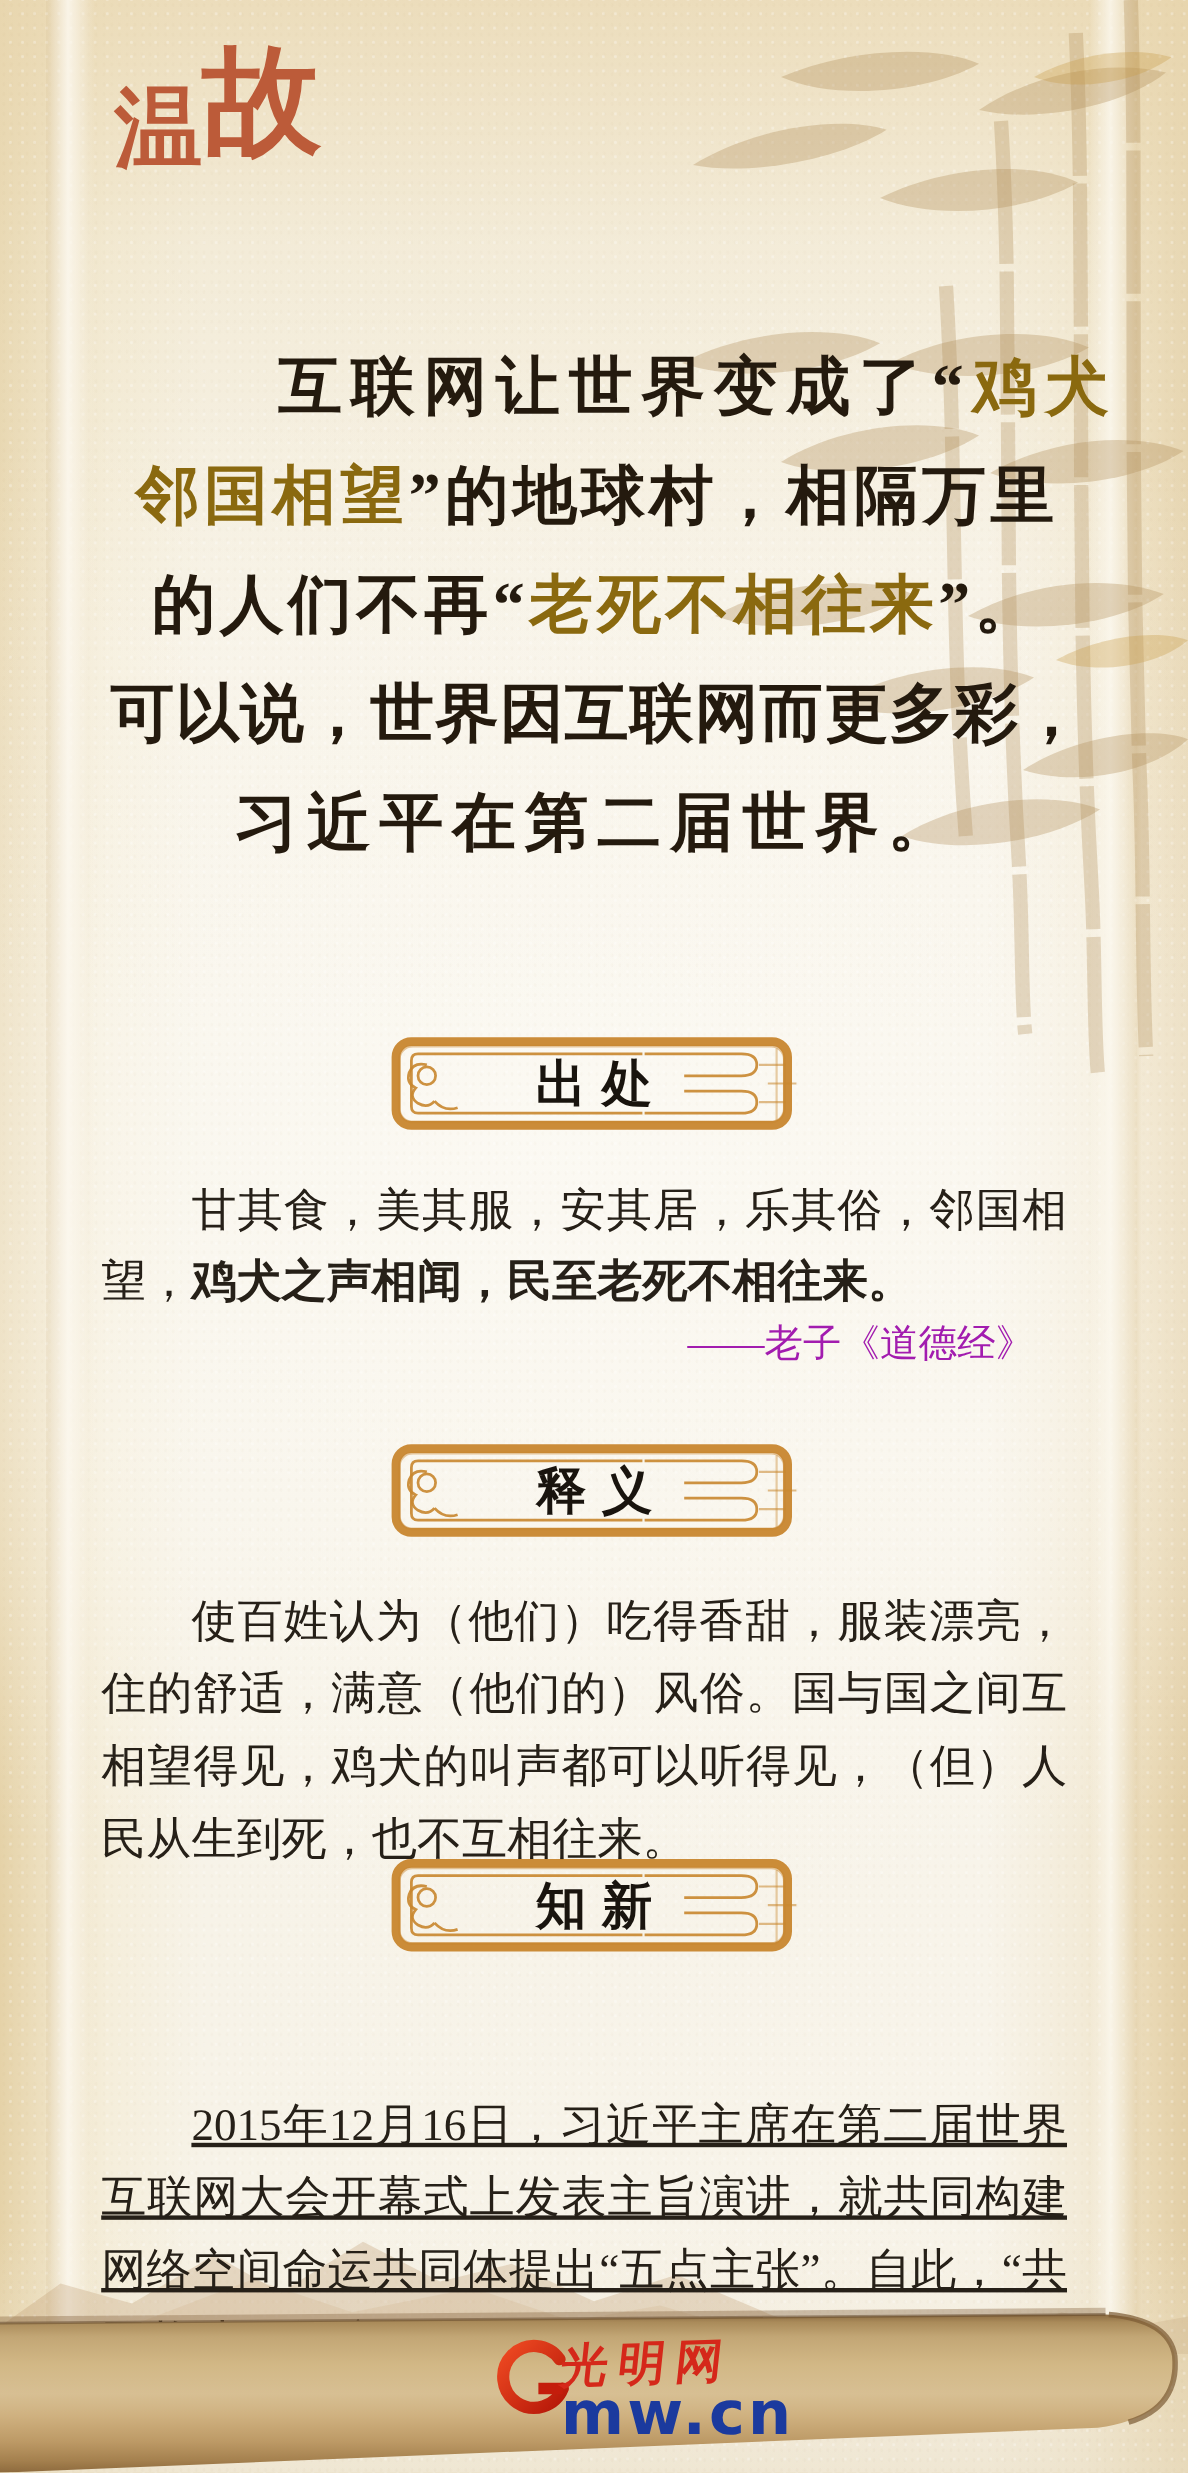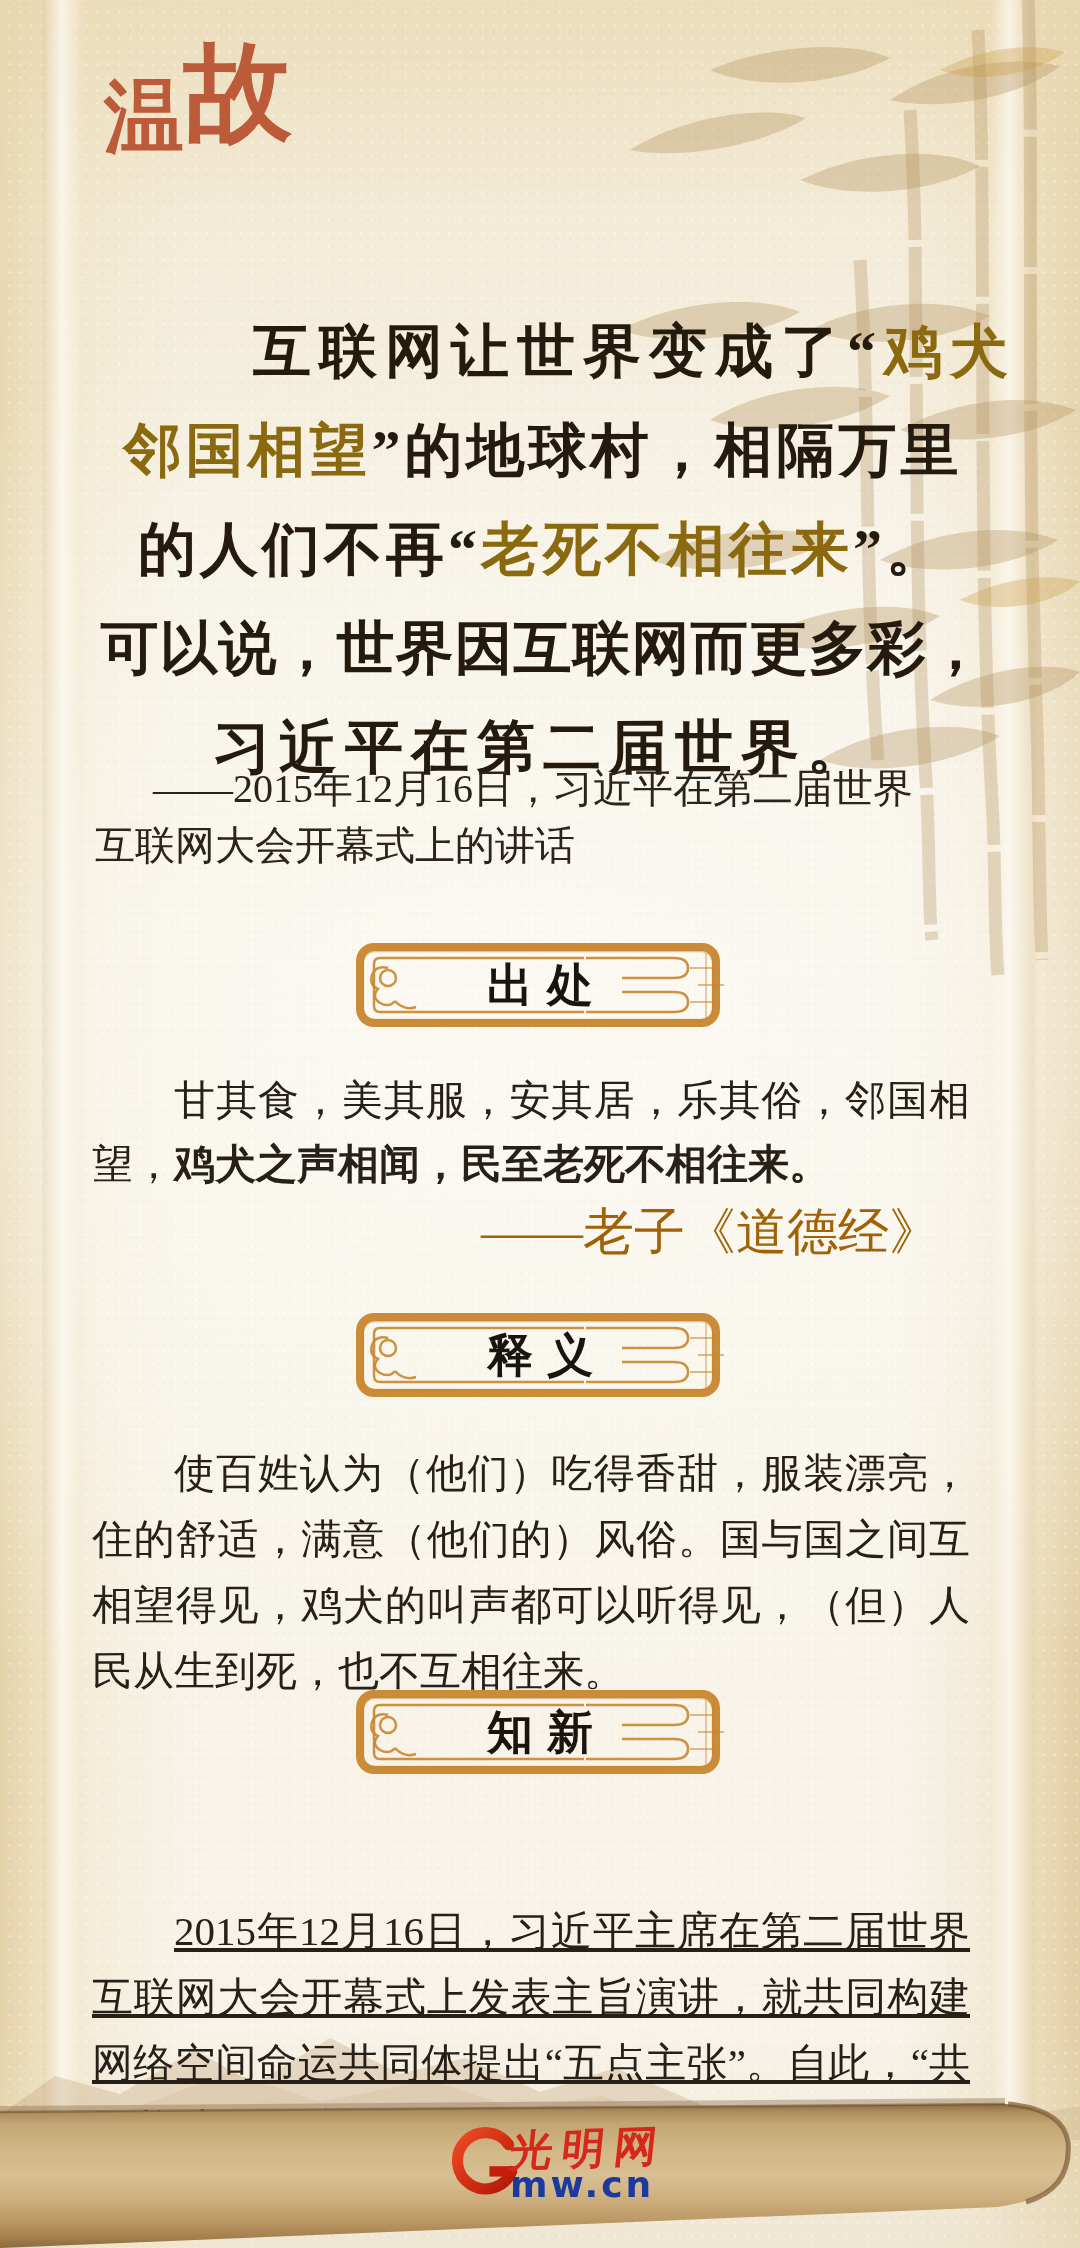--- a/index.html
+++ b/index.html
@@ -71,36 +71,36 @@
     position:absolute;left:92px;width:878px;
     font-size:41px;line-height:66px;text-align:justify;color:#262018;
     text-indent:2em;margin:0;
   }
   .para b{font-weight:bold;}
   .para-1{top:1068px;line-height:64px;}
   .para-2{top:1440px;}
   .para-3{top:1898px;text-decoration:underline;}
   .para-attrib{
     position:absolute;right:140px;top:1198px;
-    font-size:51px;color:#a16207;
+    font-size:35px;color:#a21caf;
   }
   
   .roll{position:absolute;left:0;top:2090px;}
   .logo{
     position:absolute;left:448px;top:2126px;display:flex;align-items:flex-start;
   }
   .logo-right{margin-left:-12px;display:flex;flex-direction:column;}
   .logo-cn{
     font-family:"DejaVu Sans","Liberation Sans",sans-serif;font-weight:800;
     color:#d5281a;font-size:43px;letter-spacing:9px;line-height:1.05;
     transform:skewX(-8deg) rotate(-2deg);
   }
   .logo-domain{
     font-family:"DejaVu Sans","Liberation Sans",sans-serif;font-weight:800;
-    color:#1b3a9e;font-size:36px;letter-spacing:3px;line-height:1;margin-top:-4px;
+    color:#1b3a9e;font-size:55px;letter-spacing:3px;line-height:1;margin-top:-4px;
   }
 </style>
 </head>
 <body>
 
 <div class="canvas">
 
   <div class="bg-base"></div>
   <div class="bg-noise"></div>
   <div class="fold-left"></div>
@@ -155,24 +155,20 @@
     <div class="q-line ls-mid">
       <span>的人们不再“</span><span class="gold">老死不相往来</span><span>”。</span>
     </div>
     <div class="q-line">
       <span>可以说，世界因互联网而更多彩，</span><span class="gold"></span><span></span>
     </div>
     <div class="q-line ls-wide">
       <span>习近平在第二届世界。</span><span class="gold"></span><span></span>
     </div>
   </div>
-  <div class="quote-attrib">
-    <div class="qa1">——2015年12月16日，习近平在第二届世界</div>
-    <div>互联网大会开幕式上的讲话</div>
-  </div>
 
   <div class="badge badge-1">
     <svg width="372" height="90" viewBox="0 0 372 90" fill="none" stroke="#c8862e">
       <rect x="6" y="6" width="356" height="76" rx="14" stroke-width="8" opacity="0.95"></rect>
       <rect x="9" y="10" width="350" height="69" rx="12" stroke-width="2.5" opacity="0.45"></rect>
       <path d="M230,17 H26 Q20,17 20,23 V65 Q20,71 26,71 H230" stroke-width="2.5" opacity="0.9"></path>
       <path d="M232,17 H320 Q334,17 334,27 Q334,37 320,37 H268" stroke-width="2.5" opacity="0.9"></path>
       <path d="M232,71 H320 Q334,71 334,61 Q334,51 320,51 H268" stroke-width="2.5" opacity="0.9"></path>
       <path d="M336,27 H360 M336,61 H360 M344,44 H370" stroke-width="2" opacity="0.55"></path>
       <path d="M352,12 V78" stroke-width="2" opacity="0.4"></path>

